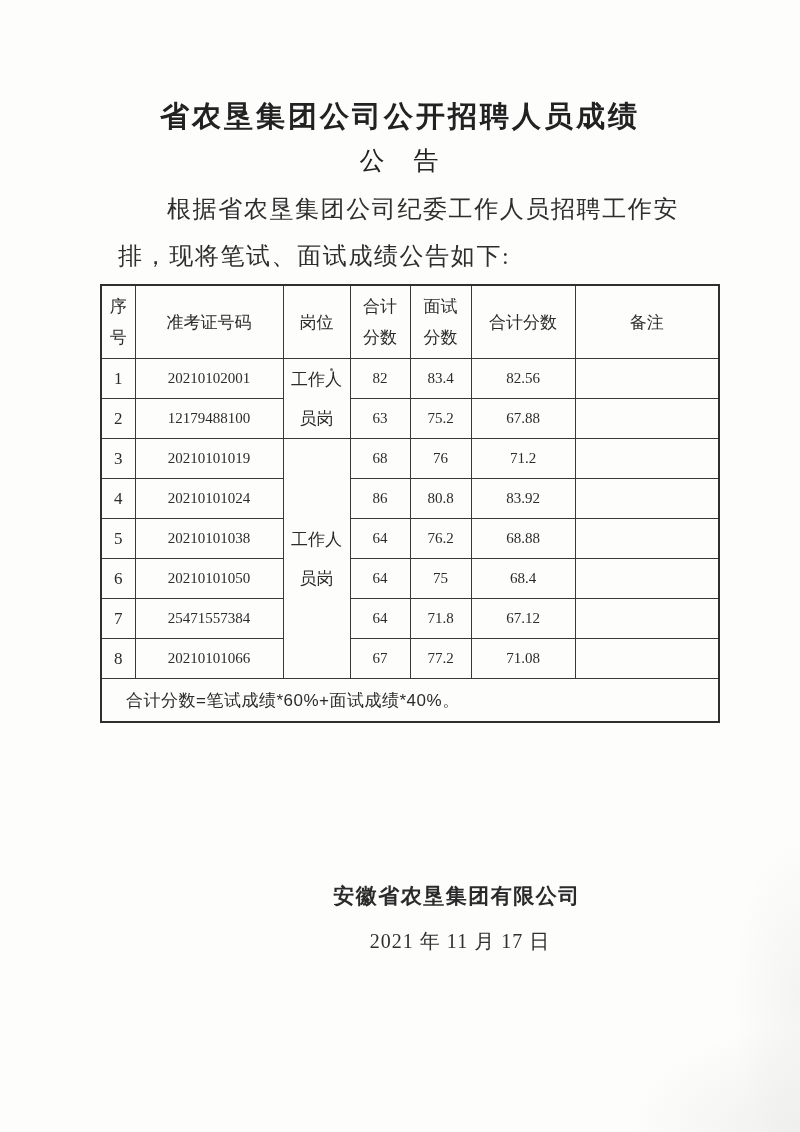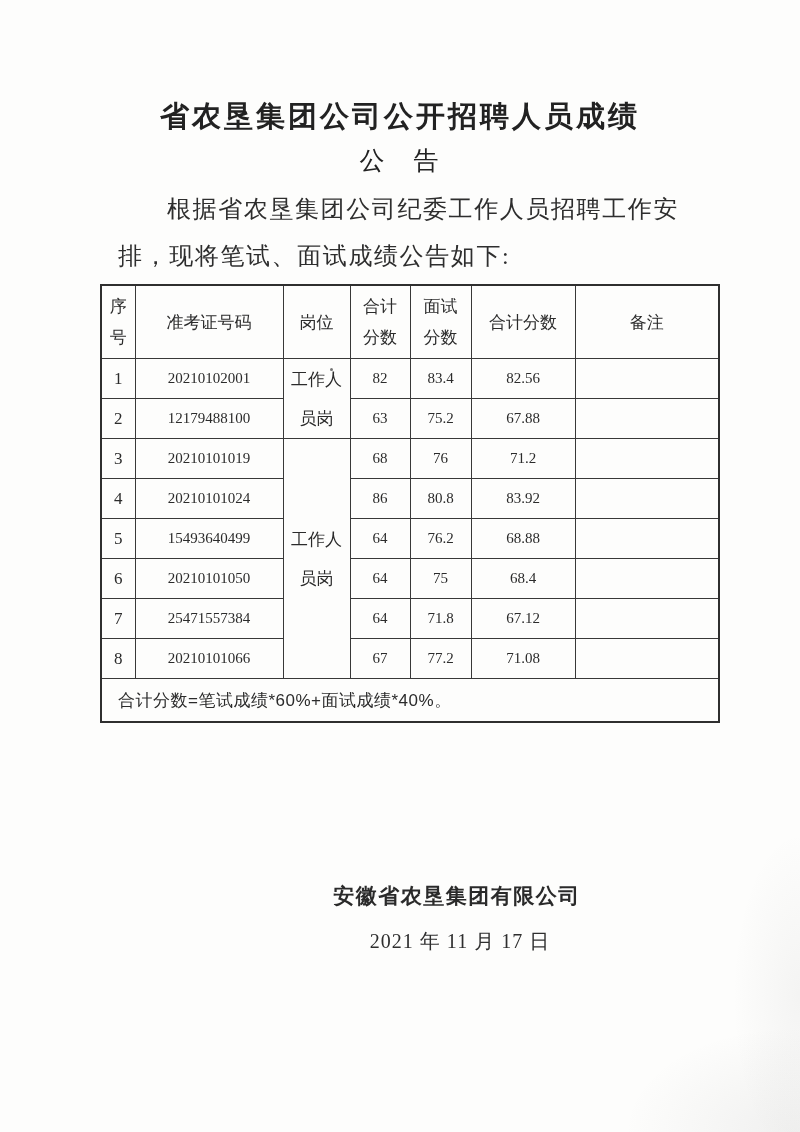--- a/index.html
+++ b/index.html
@@ -49,21 +49,21 @@
   .score-table tr.header-row th { height: 72px; font-size: 17px; font-family: "Liberation Sans", "DejaVu Sans", sans-serif; }
   .score-table tr.data-row td { height: 39px; }
   .stack { display: inline-block; word-break: break-all; line-height: 31px; vertical-align: middle; }
   .stack.w1 { width: 19px; }
   .stack.w2 { width: 38px; }
   .cell-num { font-family: "Liberation Serif", "DejaVu Serif", serif; font-size: 15px; }
   .cell-seq { font-family: "Liberation Serif", "DejaVu Serif", serif; font-size: 17px; }
   .cell-post { font-family: "Liberation Sans", "DejaVu Sans", sans-serif; font-size: 17px; }
   .post-stack { display: inline-block; width: 56px; word-break: break-all; line-height: 39px; vertical-align: middle; }
   .note-row td {
-    height: 42px; text-align: left; padding-left: 16px;
+    height: 42px; text-align: left; padding-left: 24px;
     font-family: "Liberation Sans", "DejaVu Sans", sans-serif;
     font-size: 17px; letter-spacing: 0.5px;
   }
 
   
   .speckle {
     position: absolute; left: 330px; top: 368px;
     width: 3px; height: 3px; border-radius: 50%;
     background: #777;
   }
@@ -147,21 +147,21 @@
       <tr class="data-row">
         <td class="cell-seq">4</td>
         <td class="cell-num">20210101024</td>
         <td class="cell-num">86</td>
         <td class="cell-num">80.8</td>
         <td class="cell-num">83.92</td>
         <td></td>
       </tr>
       <tr class="data-row">
         <td class="cell-seq">5</td>
-        <td class="cell-num">15493640499</td>
+        <td class="cell-num">20210101038</td>
         <td class="cell-num">64</td>
         <td class="cell-num">76.2</td>
         <td class="cell-num">68.88</td>
         <td></td>
       </tr>
       <tr class="data-row">
         <td class="cell-seq">6</td>
         <td class="cell-num">20210101050</td>
         <td class="cell-num">64</td>
         <td class="cell-num">75</td>

